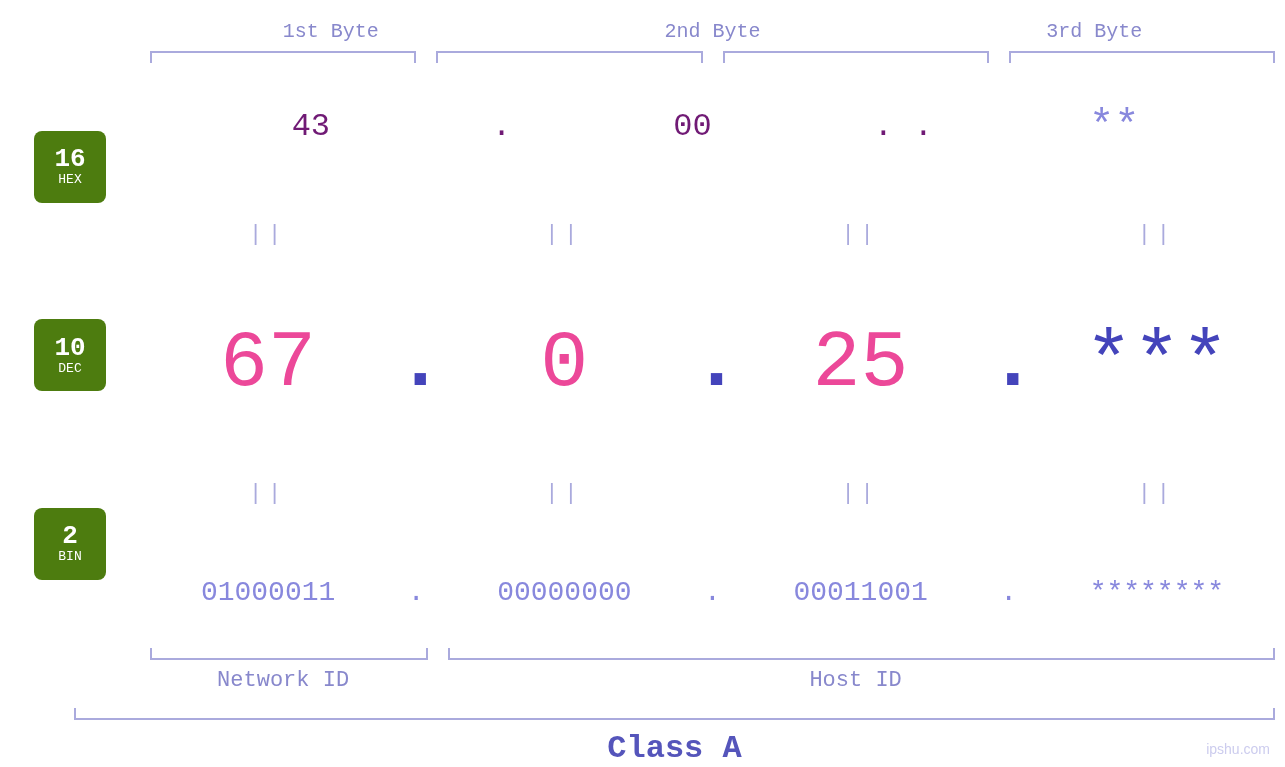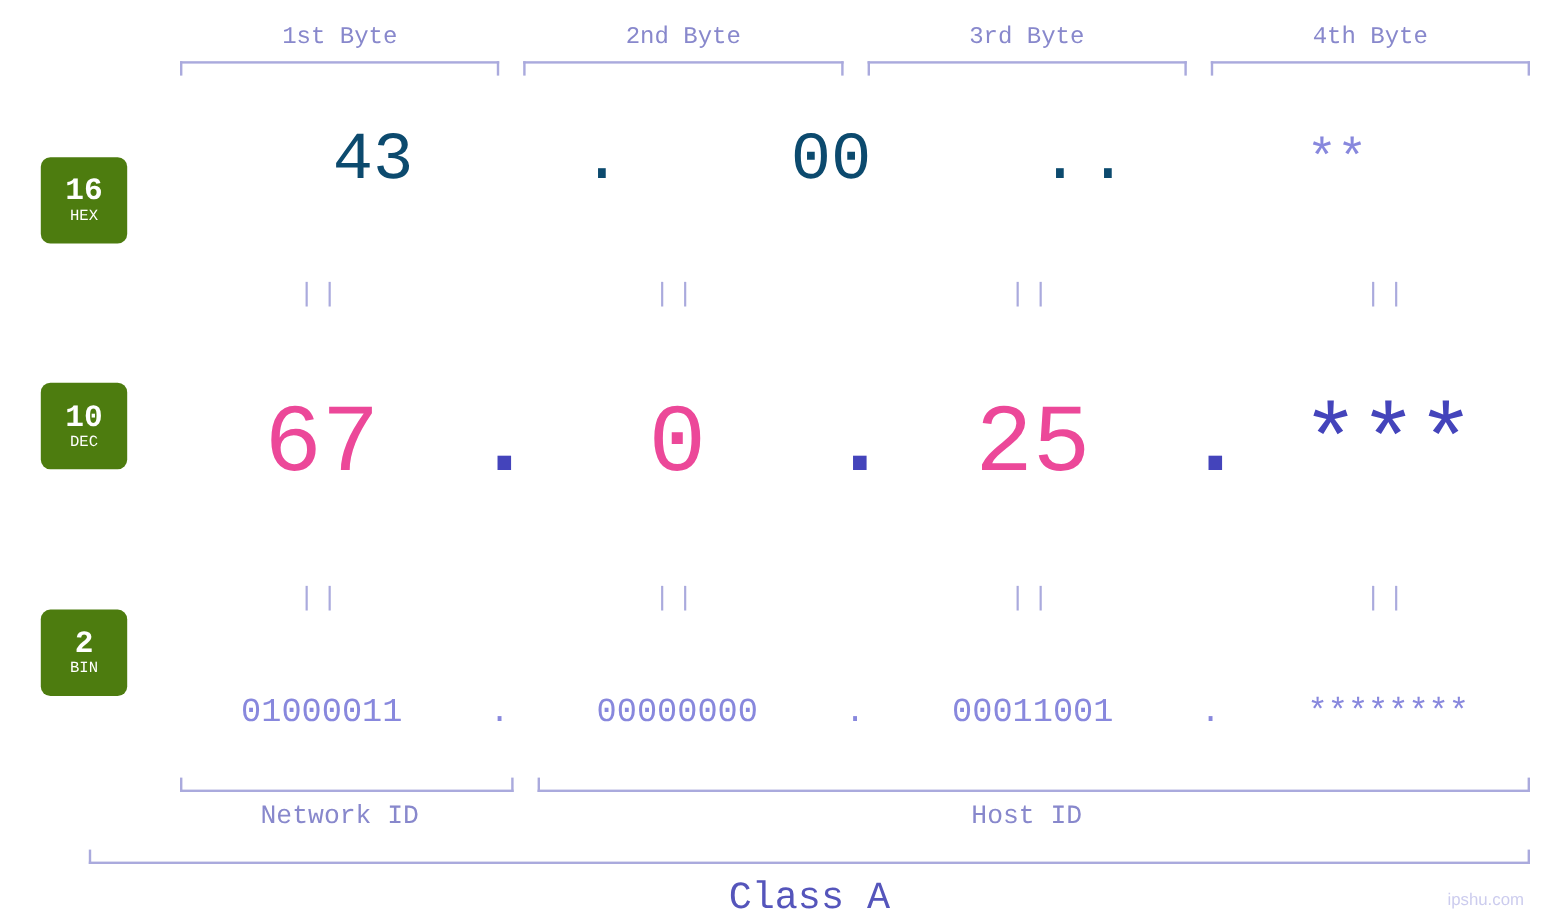--- a/index.html
+++ b/index.html
@@ -117,23 +117,23 @@
     }
 
     .dot-cell {
       width: 40px;
       text-align: center;
       color: #6666cc;
     }
 
     
     .hex-value {
-      font-size: 56px;
-      font-family: 'Courier New', Courier, monospace;
-      color: #0c4a6e;
+      font-size: 32px;
+      font-family: 'Courier New', Courier, monospace;
+      color: #701a75;
     }
 
     
     .dec-value {
       font-size: 80px;
       font-family: 'Courier New', Courier, monospace;
       color: #ec4899;
       font-weight: normal;
     }
 
@@ -220,20 +220,21 @@
       color: #8888cc;
       font-size: 22px;
       font-family: 'Courier New', Courier, monospace;
     }
 
     
     .class-row {
       width: 100%;
       padding-left: 64px;
       margin-top: 5px;
+      font-weight: bold;
     }
 
     .class-outer-bracket {
       border-bottom: 2px solid #aaaadd;
       border-left: 2px solid #aaaadd;
       border-right: 2px solid #aaaadd;
       height: 12px;
       margin: 0 10px;
     }
 
@@ -275,21 +276,20 @@
   </style>
 </head>
 <body>
 
 <div class="main-container">
 
   <div class="byte-headers">
     <div class="byte-header">1st Byte</div>
     <div class="byte-header">2nd Byte</div>
     <div class="byte-header">3rd Byte</div>
-    <div class="byte-header">4th Byte</div>
   </div>
 
   <div class="bracket-row">
     <div class="bracket"></div>
     <div class="bracket"></div>
     <div class="bracket"></div>
     <div class="bracket"></div>
   </div>
 
   <div class="content-area">

